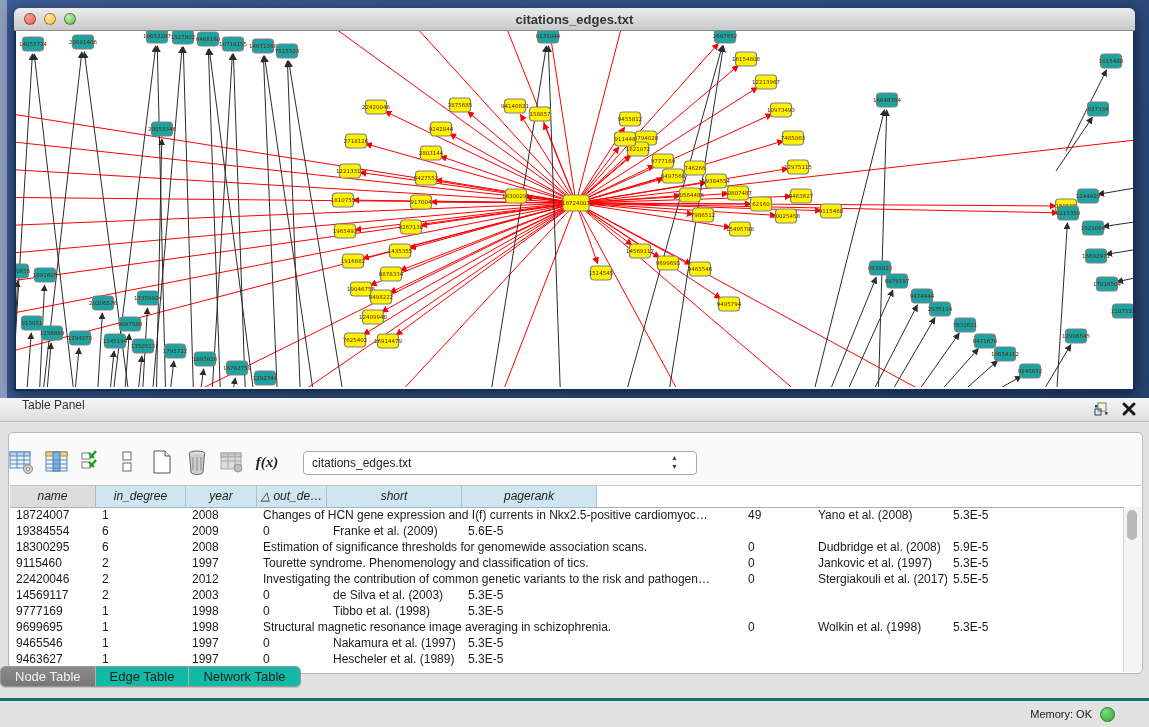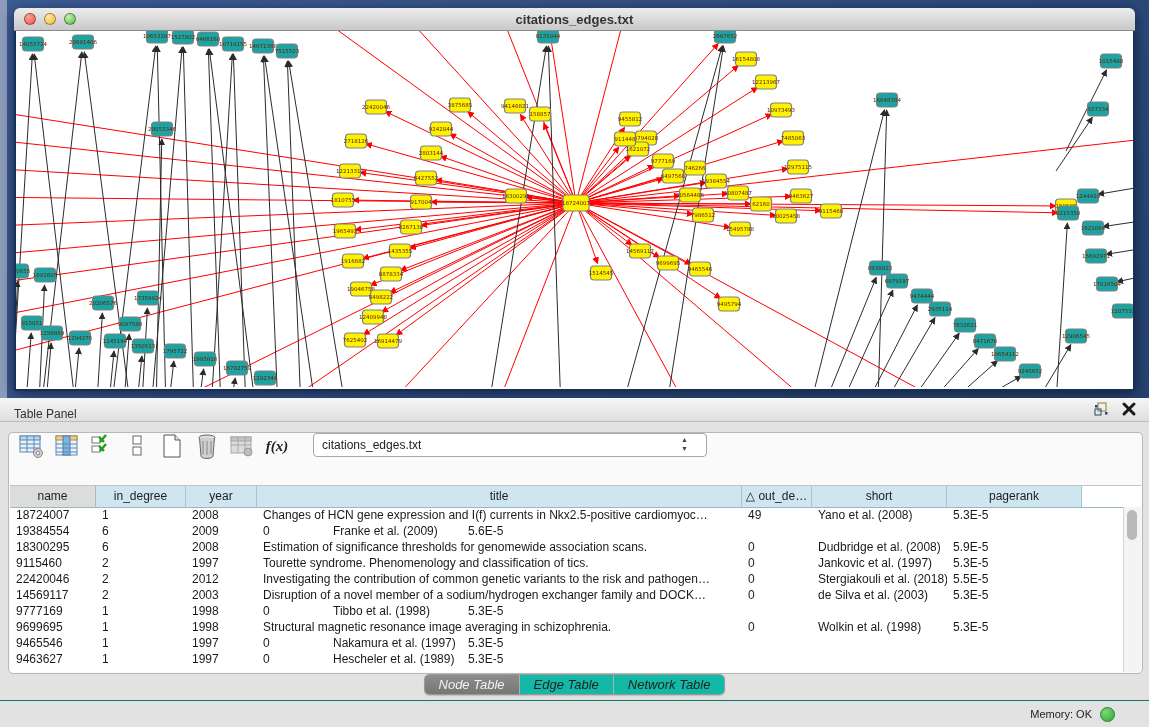--- a/index.html
+++ b/index.html
@@ -16,57 +16,57 @@
   .traffic{width:12px;height:12px;border-radius:50%;margin-left:8px;border:1px solid rgba(0,0,0,.35);box-sizing:border-box;}
   .t-red{background:radial-gradient(circle at 35% 30%,#ff9d96,#f25648);margin-left:10px;}
   .t-yellow{background:radial-gradient(circle at 35% 30%,#ffe9a8,#f5b52e);}
   .t-green{background:radial-gradient(circle at 35% 30%,#c4f0b4,#57ba48);}
   #win-title{position:absolute;left:0;right:0;text-align:center;font-size:13px;color:#333;font-weight:bold;}
   #net-canvas{position:relative;width:1117px;height:358px;background:#fff;border:2px solid #16305c;border-top:none;}
   #graph-svg{display:block;}
   
   #table-panel{position:absolute;left:0;top:398px;width:1149px;height:329px;background:#e2e2e2;}
   #panel-header{height:23px;background:linear-gradient(#f6f6f6,#dedede);border-bottom:1px solid #bdbdbd;
-    display:flex;align-items:flex-end;position:relative;}
+    display:flex;align-items:flex-start;position:relative;padding-left:8px;}
   #panel-title{font-size:12px;color:#333;margin-left:14px;}
   #panel-header-icons{position:absolute;right:12px;top:3px;display:flex;gap:12px;align-items:center;}
   .hdr-ico{width:16px;height:16px;cursor:pointer;}
   
   #panel-body{position:absolute;left:8px;top:34px;width:1133px;height:240px;
     background:#fafafa;border:1px solid #b8b8b8;border-radius:5px;}
-  #toolbar{height:42px;display:flex;align-items:flex-start;padding-left:10px;}
+  #toolbar{height:42px;display:flex;align-items:flex-end;}
   .tb-ico{width:26px;height:26px;margin-right:9px;display:flex;align-items:center;justify-content:center;cursor:pointer;}
   .fx{font-family:"Liberation Serif",serif;font-style:italic;font-size:15px;color:#222;font-weight:bold;}
   #table-select{margin-left:14px;width:392px;height:22px;background:#fff;border:1px solid #a8a8a8;border-radius:4px;
     display:flex;align-items:center;font-size:12px;color:#222;position:relative;cursor:pointer;}
   #table-select .sel-label{margin-left:8px;}
   .stepper{position:absolute;right:18px;top:1px;font-size:7px;color:#444;line-height:9px;text-align:center;}
   
   #data-table{position:absolute;left:1px;top:52px;right:1px;bottom:1px;background:#fff;overflow:hidden;
     border-top:1px solid #c4c4c4;}
   #thead{display:flex;height:21px;border-bottom:1px solid #9db6c4;}
   .th{box-sizing:border-box;font-size:12px;color:#222;text-align:center;line-height:21px;
-    background:#cfe5f0;border-right:1px solid #aac4d2;overflow:hidden;white-space:nowrap;cursor:pointer;}
+    background:#cfe5f0;border-right:1px solid #aac4d2;overflow:hidden;white-space:nowrap;cursor:pointer;font-style:italic;}
   .th.gray{background:#dcdcdc;border-right:1px solid #b5b5b5;}
   .c0{width:86px}.c1{width:90px}.c2{width:71px}.c3{width:485px}.c4{width:70px}.c5{width:135px}.c6{width:135px}
   #tbody{position:absolute;left:0;top:21px;right:17px;bottom:0;}
   .tr{display:flex;height:16px;line-height:16px;cursor:default;}
   .td{box-sizing:border-box;font-size:12px;color:#1a1a1a;padding-left:6px;white-space:nowrap;overflow:hidden;}
   
   #vscroll{position:absolute;right:0;top:21px;bottom:0;width:17px;background:#f4f4f4;border-left:1px solid #d5d5d5;}
   #vthumb{position:absolute;left:3px;top:3px;width:10px;height:30px;background:#b9b9b9;border-radius:6px;cursor:pointer;}
   
-  #tab-row{position:absolute;left:0;top:276px;width:100%;display:flex;justify-content:center;font-style:italic;}
+  #tab-row{position:absolute;left:0;top:268px;width:100%;display:flex;justify-content:flex-start;}
   #tab-group{display:flex;border:1px solid #9a9a9a;border-radius:5px;overflow:hidden;background:#fff;
     box-shadow:0 1px 1px rgba(0,0,0,.15);}
   .seg{font-size:13px;padding:2px 14px;color:#222;border-right:1px solid #b0b0b0;cursor:pointer;background:#14b8a6;}
   .seg:last-child{border-right:none;}
   .seg.active{background:linear-gradient(#8d8d8d,#767676);color:#f2f2f2;}
   
-  #status-bar{position:absolute;left:0;bottom:0;width:100%;height:26px;border-top:1px solid #0f766e;
+  #status-bar{position:absolute;left:0;bottom:0;width:100%;height:26px;border-top:3px solid #0f766e;
     display:flex;align-items:center;justify-content:flex-end;}
   #memory-label{font-size:11px;color:#222;margin-right:8px;}
   #memory-dot{width:13px;height:13px;border-radius:50%;background:radial-gradient(circle at 35% 30%,#7ad97a,#35a935);
     border:1px solid #2c7e2c;margin-right:34px;}
 </style>
 </head>
 <body>
 
 <div id="desktop"></div>
 <div id="desktop-left-strip"></div>
@@ -652,21 +652,20 @@
         <span class="sel-label">citations_edges.txt</span>
         <span class="stepper">▲<br>▼</span>
       </div>
     </div>
 
     <div id="data-table">
       <div id="thead">
           <div class="th c0 gray">name</div>
           <div class="th c1">in_degree</div>
           <div class="th c2">year</div>
-          <div class="th c3">title</div>
           <div class="th c4">△ out_de…</div>
           <div class="th c5">short</div>
           <div class="th c6">pagerank</div>
         </div>
       <div id="tbody">
           <div class="tr">
             <div class="td c0">18724007</div>
             <div class="td c1">1</div>
             <div class="td c2">2008</div>
             <div class="td c3">Changes of HCN gene expression and I(f) currents in Nkx2.5-positive cardiomyoc…</div>
@@ -699,28 +698,27 @@
             <div class="td c4">0</div>
             <div class="td c5">Jankovic et al. (1997)</div>
             <div class="td c6">5.3E-5</div>
           </div>
           <div class="tr">
             <div class="td c0">22420046</div>
             <div class="td c1">2</div>
             <div class="td c2">2012</div>
             <div class="td c3">Investigating the contribution of common genetic variants to the risk and pathogen…</div>
             <div class="td c4">0</div>
-            <div class="td c5">Stergiakouli et al. (2018)</div>
+            <div class="td c5">Stergiakouli et al. (2017)</div>
             <div class="td c6">5.5E-5</div>
           </div>
           <div class="tr">
             <div class="td c0">14569117</div>
             <div class="td c1">2</div>
             <div class="td c2">2003</div>
-            <div class="td c3">Disruption of a novel member of a sodium/hydrogen exchanger family and DOCK…</div>
             <div class="td c4">0</div>
             <div class="td c5">de Silva et al. (2003)</div>
             <div class="td c6">5.3E-5</div>
           </div>
           <div class="tr">
             <div class="td c0">9777169</div>
             <div class="td c1">1</div>
             <div class="td c2">1998</div>
             <div class="td c4">0</div>
             <div class="td c5">Tibbo et al. (1998)</div>

